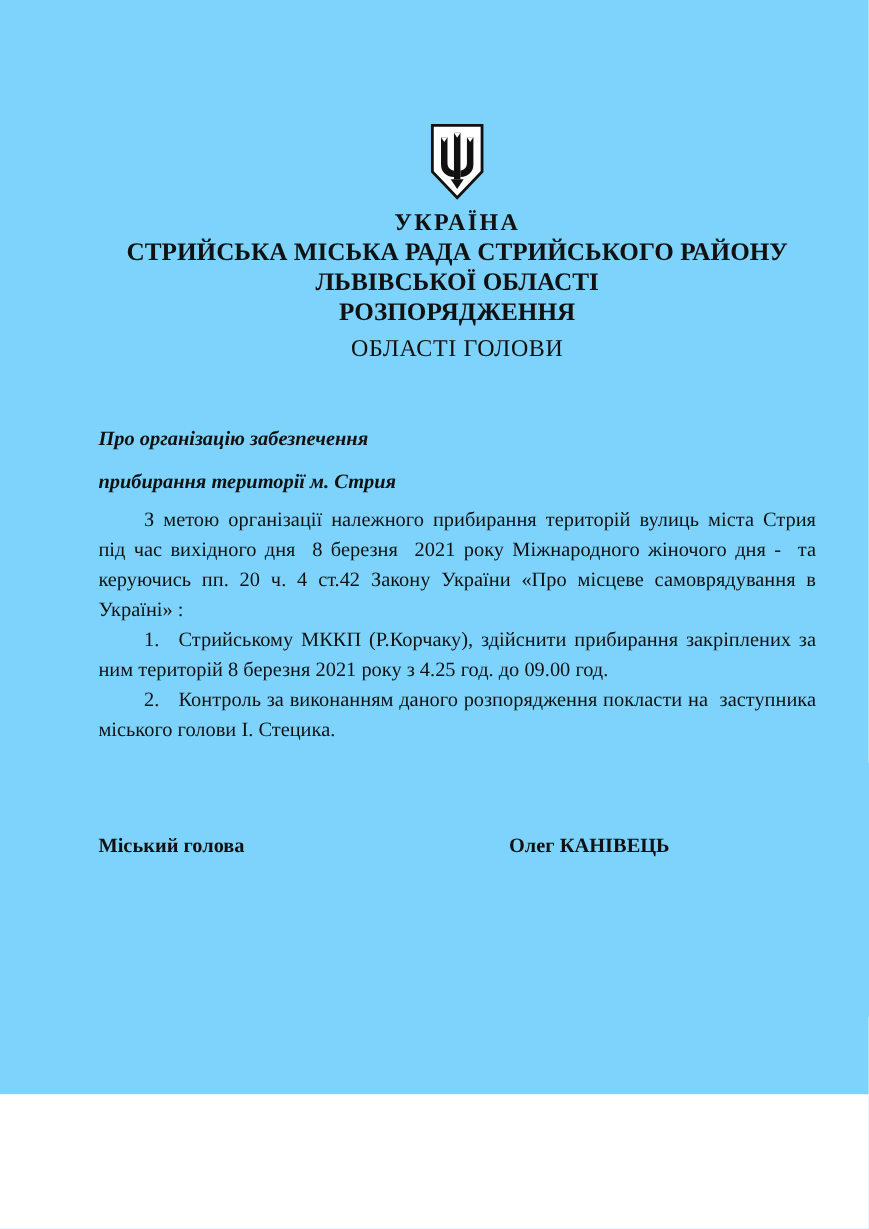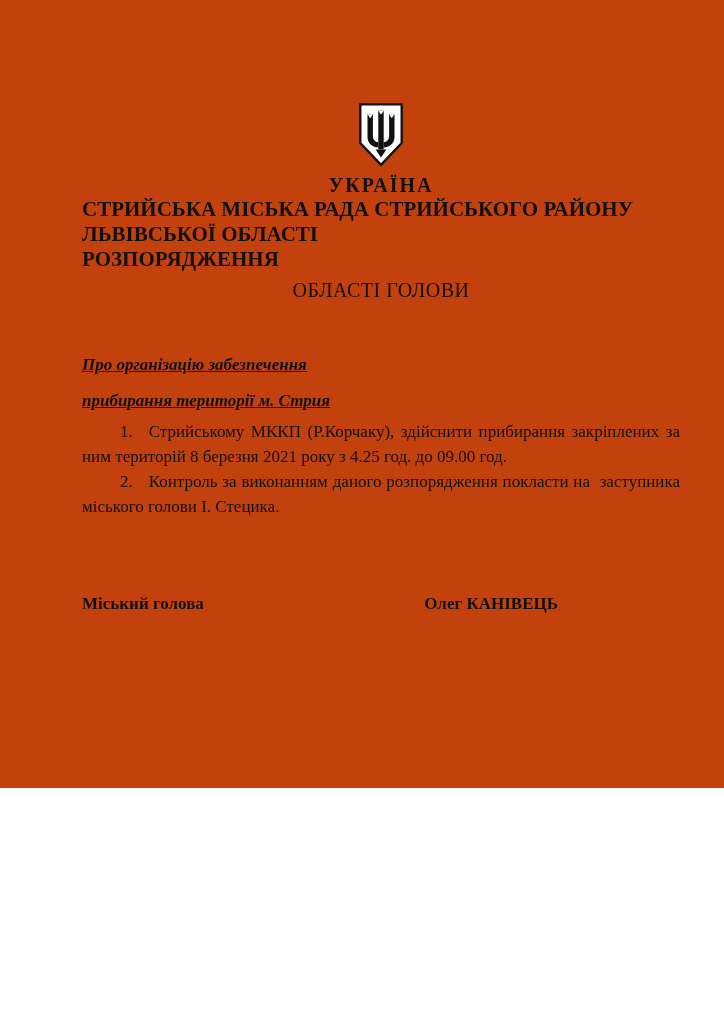--- a/index.html
+++ b/index.html
@@ -1,38 +1,38 @@
 <!DOCTYPE html>
 <html><head>
 <meta charset="utf-8">
 <style>
   html, body { margin: 0; padding: 0; background: #ffffff; }
   .page {
     position: relative;
     width: 724px;
-    height: 788px;
+    height: 912px;
     box-sizing: border-box;
     padding: 0 44px 0 82px;
-    background: #c2410c;
+    background: #7dd3fc;
     color: #111111;
     font-family: "Liberation Serif", "DejaVu Serif", serif;
     overflow: hidden;
   }
   .emblem-wrap { text-align: center; margin-top: 102px; }
   .emblem-wrap svg { display: inline-block; }
   .country {
     text-align: center;
     font-size: 20px;
     font-weight: bold;
     letter-spacing: 2px;
     line-height: 24px;
     margin-top: 1px;
   }
   .org-block {
-    text-align: left;
+    text-align: center;
     font-size: 21px;
     font-weight: bold;
     line-height: 25px;
   }
   .author {
     text-align: center;
     font-size: 20px;
     font-weight: normal;
     letter-spacing: 0.5px;
     line-height: 25px;
@@ -47,21 +47,20 @@
     line-height: 25px;
     padding-left: 22px;
     padding-right: 48px;
   }
   .subject {
     margin-top: 44px;
     font-size: 17px;
     font-weight: bold;
     font-style: italic;
     line-height: 36px;
-    text-decoration: underline;
   }
   p.para {
     margin: 0;
     font-size: 17px;
     line-height: 25px;
     text-align: justify;
     text-indent: 38px;
   }
   .intro { margin-top: 26px; }
   .item-1 { margin-top: 14px; }
@@ -107,20 +106,21 @@
     <div>РОЗПОРЯДЖЕННЯ</div>
   </div>
   <div class="author">ОБЛАСТІ ГОЛОВИ</div>
 
 
   <div class="subject">
     <div>Про організацію забезпечення</div>
     <div>прибирання території м. Стрия</div>
   </div>
 
+  <p class="para intro">З метою організації належного прибирання територій вулиць міста Стрия під час вихідного дня&nbsp; 8 березня&nbsp; 2021 року Міжнародного жіночого дня -&nbsp; та керуючись пп. 20 ч. 4 ст.42 Закону України «Про місцеве самоврядування в Україні» :</p>
 
   <p class="para item-1"><span class="item-num">1.</span><span>Стрийському МККП (Р.Корчаку), здійснити прибирання закріплених за ним територій 8 березня 2021 року з 4.25 год. до 09.00 год.</span></p>
 
   <p class="para item-2"><span class="item-num">2.</span><span>Контроль за виконанням даного розпорядження покласти на&nbsp; заступника міського голови І. Стецика.</span></p>
 
   <div class="signature">
     <span>Міський голова</span>
     <span>Олег КАНІВЕЦЬ</span>
   </div>
 

